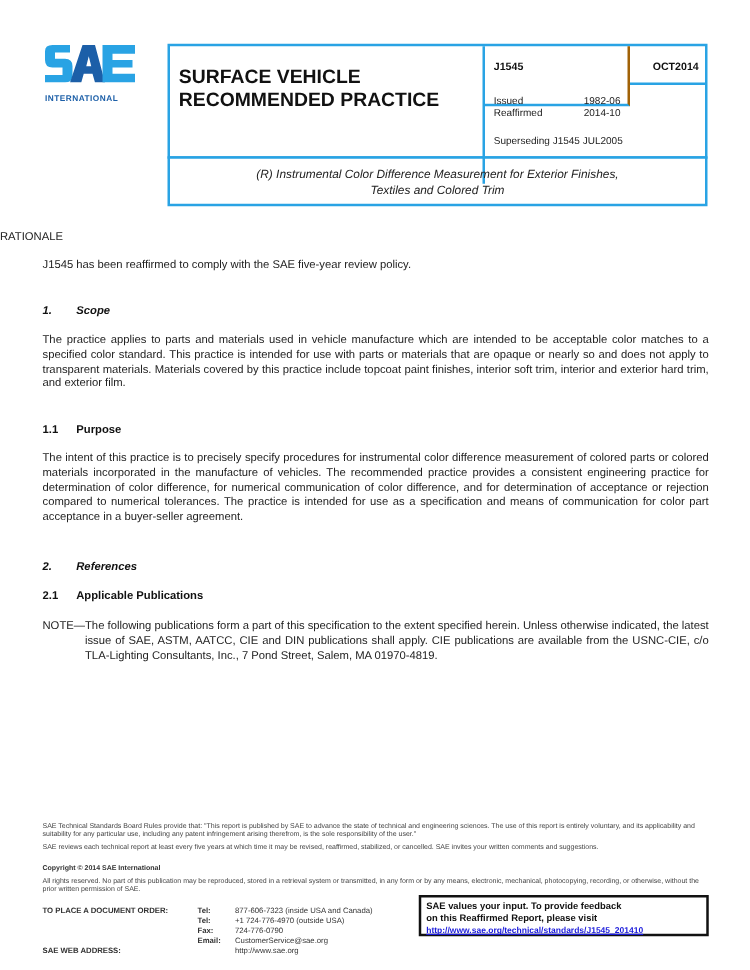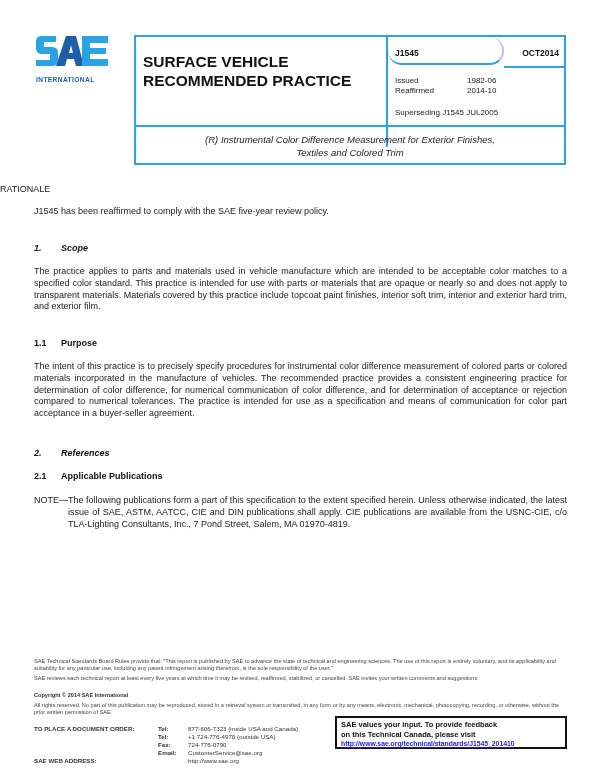--- a/index.html
+++ b/index.html
@@ -6,21 +6,21 @@
     html, body { width: 600px; height: 776px; background: #fff; overflow: hidden; }
     body { position: relative; font-family: "Liberation Sans", sans-serif; color: #111; }
 
     .logo { position: absolute; left: 36px; top: 36px; width: 80px; height: 50px; }
     .logo-letters { position: absolute; left: 0; top: 0; width: 72px; height: 30px; }
     .logo-intl { position: absolute; left: 0; top: 40px; font-size: 6.6px; font-weight: bold; color: #1c5fa8; letter-spacing: 0.4px; white-space: nowrap; }
 
     .header-box { position: absolute; left: 134px; top: 35px; width: 432px; height: 92px; border: 2px solid #29a3e4; }
     .title-cell { position: absolute; left: 0; top: 0; width: 252px; height: 110px; border-right: 2px solid #29a3e4; }
     .title-text { position: absolute; left: 7px; top: 15px; font-size: 15.5px; font-weight: bold; line-height: 19px; color: #111; }
-    .code-cell { position: absolute; left: 252px; top: 0; width: 116px; height: 28px; border-right: 2px solid #c4b5fd; border-bottom: 2px solid #29a3e4; border-radius: 15px; }
+    .code-cell { position: absolute; left: 252px; top: 0; width: 116px; height: 48px; border-right: 2px solid #a16207; border-bottom: 2px solid #29a3e4; }
     .code-text { position: absolute; left: 7px; top: 11px; font-size: 8.5px; font-weight: bold; }
     .date-cell { position: absolute; left: 368px; top: 0; width: 60px; height: 31px; border-bottom: 2px solid #29a3e4; }
     .date-text { position: absolute; right: 5px; top: 11px; font-size: 8.5px; font-weight: bold; }
     .meta-cell { position: absolute; left: 252px; top: 31px; width: 176px; height: 57px; }
     .meta-row { position: absolute; left: 7px; font-size: 8px; color: #222; }
     .meta-row .val { position: absolute; left: 72px; white-space: nowrap; }
 
     .subject-box { position: absolute; left: 134px; top: 125px; width: 432px; height: 40px; border: 2px solid #29a3e4; border-top: 1px solid #29a3e4; text-align: center; font-size: 9.5px; line-height: 13px; padding-top: 7px; color: #222; font-style: italic; }
 
     .rationale { position: absolute; left: 0; width: 600px; top: 184px; text-align: left; font-size: 9px; color: #222; }
@@ -125,21 +125,21 @@
   <span class="k" style="top:16px;">Fax:</span>
   <span class="v" style="top:16px;">724-776-0790</span>
   <span class="k" style="top:24px;">Email:</span>
   <span class="v" style="top:24px;">CustomerService@sae.org</span>
   <span class="lbl" style="top:32px;">SAE WEB ADDRESS:</span>
   <span class="v" style="top:32px;">http://www.sae.org</span>
 </div>
 
 <div class="feedback">
   <div>SAE values your input. To provide feedback</div>
-  <div>on this Technical Canada, please visit</div>
+  <div>on this Reaffirmed Report, please visit</div>
   <a>http://www.sae.org/technical/standards/J1545_201410</a>
 </div>
 
 <div class="wm">
   <svg style="position:absolute;left:0;top:2px;width:30px;height:20px;" viewBox="0 0 30 20">
     <path d="M0 3 L10 3 L10 7 L4 7 L4 9 L9 9 L9 17 L0 17 L0 13 L5 13 L5 11 L0 11 Z" fill="#5aa8e0"></path>
     <path d="M9 17 L14 3 L19 3 L23 17 L19 17 L18 14 L15 14 L14 17 Z" fill="#3d84c4"></path>
     <path d="M22 3 L30 3 L30 6 L26 6 L26 9 L30 9 L30 11 L26 11 L26 14 L30 14 L30 17 L22 17 Z" fill="#5aa8e0"></path>
   </svg>
   <div class="wm-text">SAE NORM</div>

